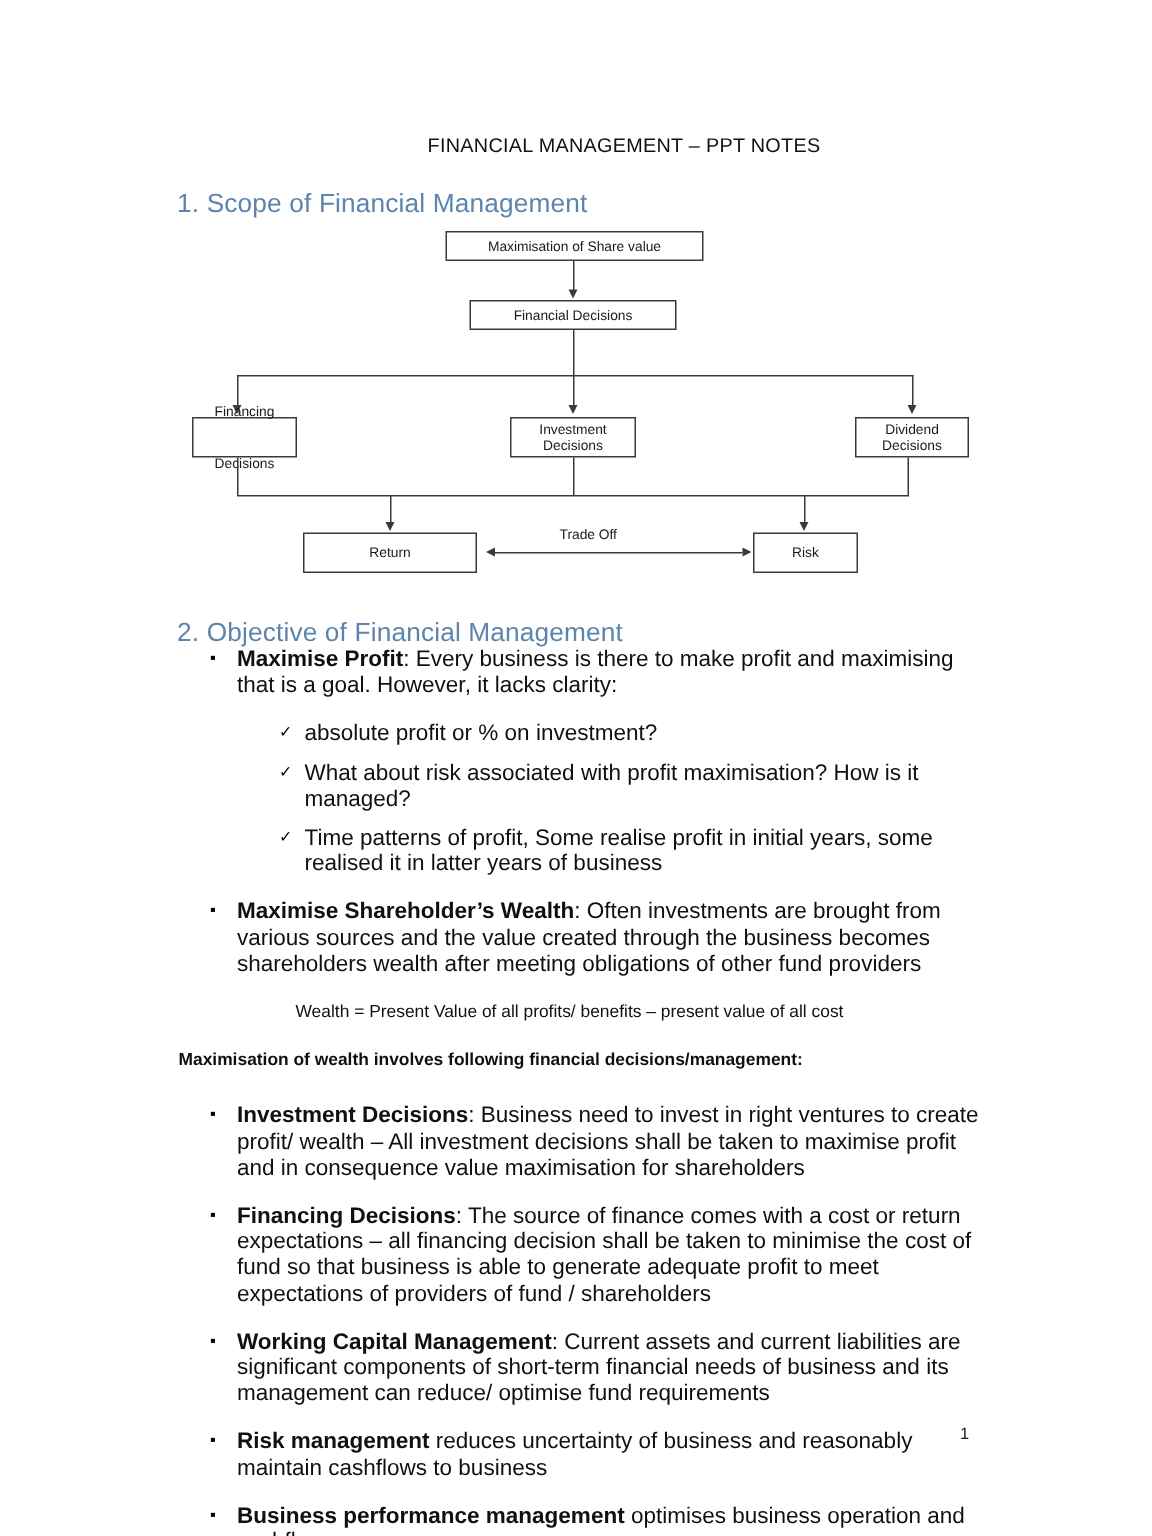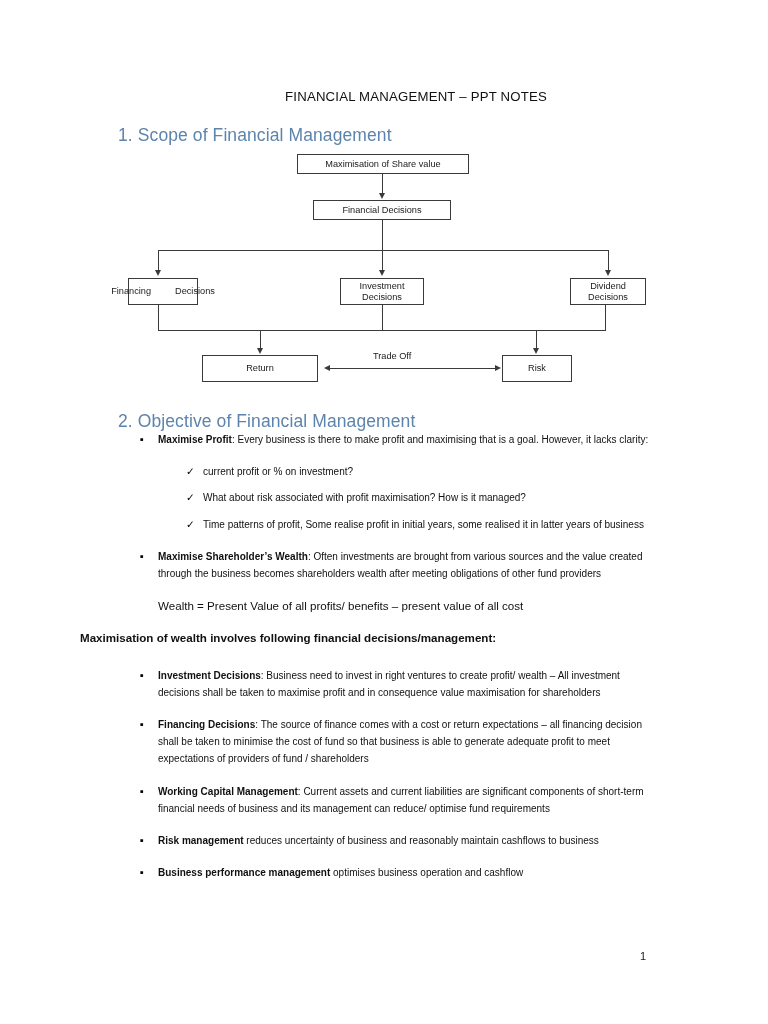--- a/index.html
+++ b/index.html
@@ -120,37 +120,38 @@
     left: 140px;
     top: 0;
     font-size: 11px;
     line-height: 17.2px;
     color: #000;
   }
   .bullet-row .txt {
     display: block;
     margin-left: 158px;
     margin-right: 108px;
-    font-size: 10px;
+    font-size: 15px;
     line-height: 17.2px;
     color: #101010;
     text-align: left;
   }
   .check-row .mark {
     left: 186px;
     font-size: 10.5px;
   }
   .check-row .txt {
     margin-left: 203px;
     margin-right: 112px;
   }
   .plain-row {
     position: relative;
     display: block;
     margin: 0 0 9px 0;
+    padding-left: 39px;
   }
   .plain-row .txt {
     display: block;
     font-size: 11.6px;
     line-height: 17.2px;
     color: #101010;
   }
   .indent-158 .txt { margin-left: 158px; margin-right: 108px; }
   .indent-128 .txt { margin-left: 80px; margin-right: 108px; font-weight: bold; }
   b { font-weight: bold; }
@@ -191,21 +192,21 @@
 
     <div class="dline vline" style="left:158px; top:105px; height:21px;"></div>
     <div class="arrowhead-down" style="left:155px; top:125px;"></div>
 
     <div class="dline vline" style="left:382px; top:105px; height:21px;"></div>
     <div class="arrowhead-down" style="left:379px; top:125px;"></div>
 
     <div class="dline vline" style="left:608px; top:105px; height:21px;"></div>
     <div class="arrowhead-down" style="left:605px; top:125px;"></div>
 
-    <div class="dbox" style="left:128px; top:133px; width:70px; height:27px; gap:24px;">
+    <div class="dbox" style="left:128px; top:133px; width:70px; height:27px; flex-direction:column;gap:24px;">
       <span>Financing</span>
       <span>Decisions</span>
     </div>
 
     <div class="dbox" style="left:340px; top:133px; width:84px; height:27px; flex-direction:column;">
       <span>Investment</span>
       <span>Decisions</span>
     </div>
 
     <div class="dbox" style="left:570px; top:133px; width:76px; height:27px; flex-direction:column;">
@@ -240,21 +241,21 @@
 
     <div class="bullet-row">
       <span class="mark">▪</span>
       <span class="txt"><b>Maximise Profit</b><span>: Every business is there to make profit and maximising that is a goal. However, it lacks clarity:</span></span>
     </div>
 
     <div class="spacer-sm"></div>
 
     <div class="bullet-row check-row">
       <span class="mark">✓</span>
-      <span class="txt">current profit or % on investment?</span>
+      <span class="txt">absolute profit or % on investment?</span>
     </div>
 
     <div class="bullet-row check-row">
       <span class="mark">✓</span>
       <span class="txt">What about risk associated with profit maximisation? How is it managed?</span>
     </div>
 
     <div class="bullet-row check-row">
       <span class="mark">✓</span>
       <span class="txt">Time patterns of profit, Some realise profit in initial years, some realised it in latter years of business</span>

